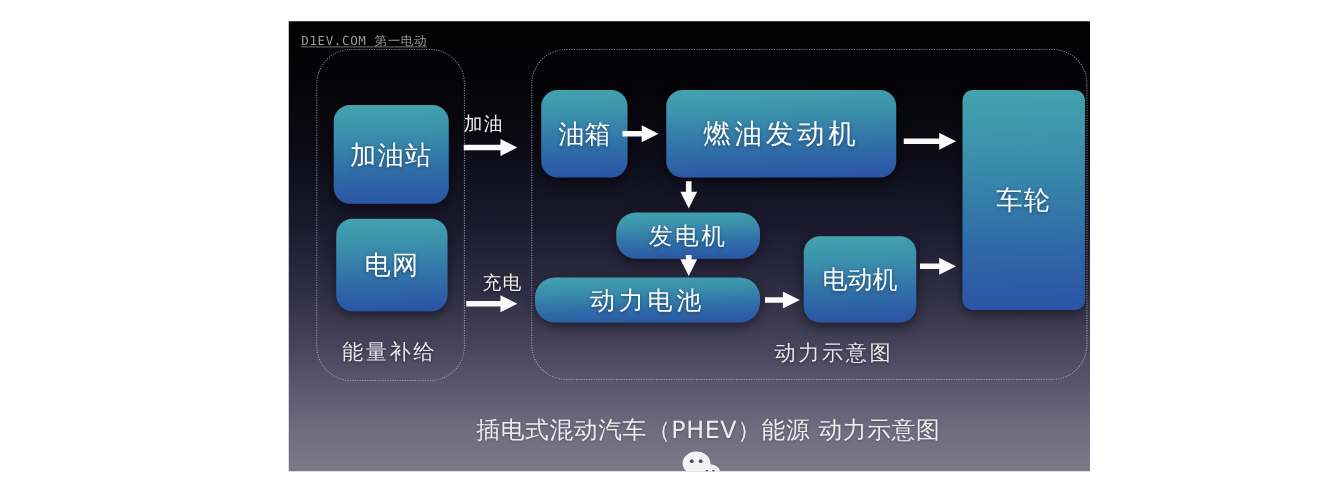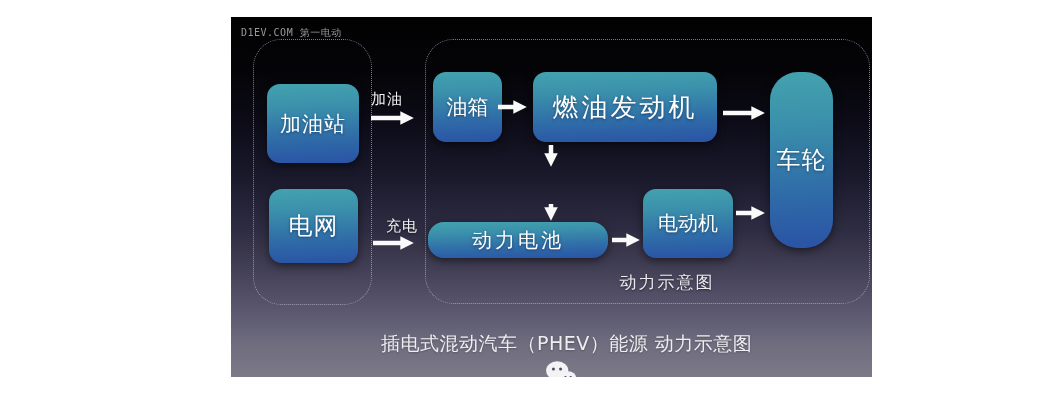--- a/index.html
+++ b/index.html
@@ -9,21 +9,21 @@
   }
   .canvas{
     position:absolute;left:231px;top:17px;width:641px;height:360px;
     background:linear-gradient(180deg,#010101 0%,#050509 16%,#0d0c18 30%,
       #1b1a2d 45%,#2e2c42 59%,#454258 71%,#5b5870 82%,#6f6d7e 91%,#7c7a88 100%);
     overflow:hidden;
   }
   .watermark{
     position:absolute;left:10px;top:9px;font-size:10px;color:#9a9a9a;
     font-family:"DejaVu Sans Mono","Liberation Mono",monospace;letter-spacing:0.5px;
-    text-decoration-color:rgba(150,150,150,0.6);
+    text-decoration:underline;text-decoration-color:rgba(150,150,150,0.6);
   }
   .group{
     position:absolute;border:1px dotted rgba(222,222,232,0.55);
     border-radius:28px;
   }
   .group-label{
     position:absolute;color:#e9e9ef;font-size:17px;text-align:center;
     letter-spacing:2px;text-shadow:0 1px 2px rgba(0,0,0,0.5);
   }
   .node{
@@ -46,31 +46,33 @@
   .wechat{margin-left:-9px;margin-right:3px;flex:0 0 auto;position:relative;top:3px;}
 </style>
 </head>
 <body>
 
 <div class="canvas">
 
   <div class="watermark">D1EV.COM 第一电动</div>
 
   <div class="group" style="left:22px;top:22px;width:117px;height:264px;"></div>
+  <div class="group-label" style="left:22px;top:253px;width:117px;">能量补给</div>
 
   <div class="group" style="left:194px;top:22px;width:443px;height:263px;"></div>
   <div class="group-label" style="left:356px;top:254px;width:160px;">动力示意图</div>
 
   <div class="node" style="left:36px;top:67px;width:92px;height:79px;font-size:21px;letter-spacing:1px;">加油站</div>
-  <div class="node" style="left:38px;top:172px;width:89px;height:74px;font-size:24px;letter-spacing:1px;">电网</div>
+  <div class="node" style="left:38px;top:158px;width:89px;height:74px;font-size:21px;letter-spacing:1px;">电网</div>
   <div class="node" style="left:202px;top:55px;width:69px;height:70px;font-size:21px;text-align:right;">油箱</div>
-  <div class="node" style="left:302px;top:55px;width:184px;height:70px;font-size:26px;letter-spacing:3px;">燃油发动机</div>
+  <div class="node" style="left:302px;top:55px;width:184px;height:70px;font-size:22px;letter-spacing:3px;">燃油发动机</div>
+  <div class="node" style="left:262px;top:153px;width:115px;height:37px;font-size:19px;letter-spacing:2px;border-radius:16px;">发电机</div>
   <div class="node" style="left:412px;top:172px;width:90px;height:69px;font-size:20px;">电动机</div>
   <div class="node" style="left:197px;top:205px;width:180px;height:36px;font-size:20px;letter-spacing:3px;border-radius:16px;">动力电池</div>
-  <div class="node" style="left:539px;top:55px;width:63px;height:176px;font-size:24px;letter-spacing:1px;border-radius:28px;">车轮</div>
+  <div class="node" style="left:539px;top:55px;width:98px;height:176px;font-size:21px;letter-spacing:1px;border-radius:8px;">车轮</div>
 
   <div class="flow-label" style="left:140px;top:73px;">加油</div>
   <div class="flow-label" style="left:155px;top:200px;">充电</div>
 
   <svg class="arrows" viewBox="0 0 641 360">
     <defs>
       <marker id="ah" viewBox="0 0 10 10" refX="0.5" refY="5" markerWidth="3.4" markerHeight="3" orient="auto">
         <path d="M0,0 L10,5 L0,10 Z" fill="#fafafa"></path>
       </marker>
     </defs>

